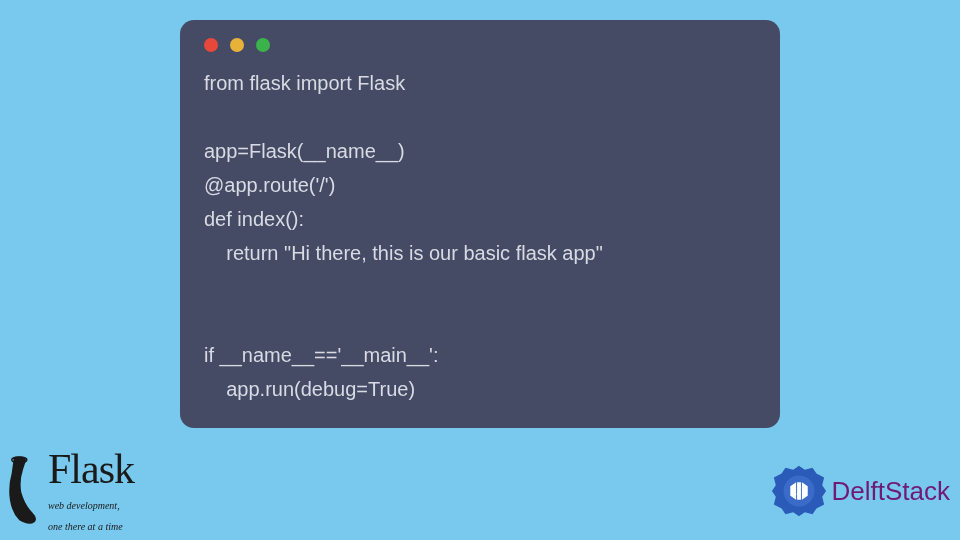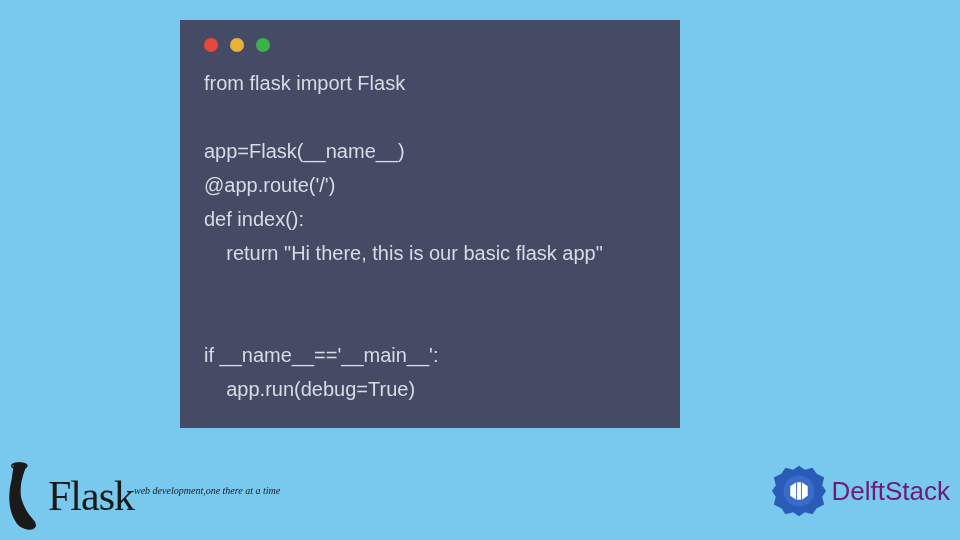--- a/index.html
+++ b/index.html
@@ -8,23 +8,23 @@
       height: 540px;
       background: #78c9ed;
       font-family: 'Segoe UI', Arial, sans-serif;
       position: relative;
       overflow: hidden;
     }
     .code-window {
       position: absolute;
       left: 180px;
       top: 20px;
-      width: 500px;
+      width: 600px;
       background: #454b65;
-      border-radius: 0;
+      border-radius: 14px;
       padding: 18px 24px 22px 24px;
     }
     .window-dots {
       display: flex;
       gap: 12px;
       margin-bottom: 14px;
     }
     .dot {
       width: 14px;
       height: 14px;
@@ -47,20 +47,21 @@
       display: flex;
       align-items: center;
       gap: 4px;
     }
     .flask-horn {
       width: 38px;
       height: 72px;
     }
     .flask-text {
       display: flex;
+      flex-direction: column;
     }
     .flask-title {
       font-family: Georgia, 'Times New Roman', serif;
       font-size: 42px;
       color: #1a1a1a;
       line-height: 1;
       letter-spacing: -1px;
     }
     .flask-tagline {
       font-family: cursive, 'Comic Sans MS';

